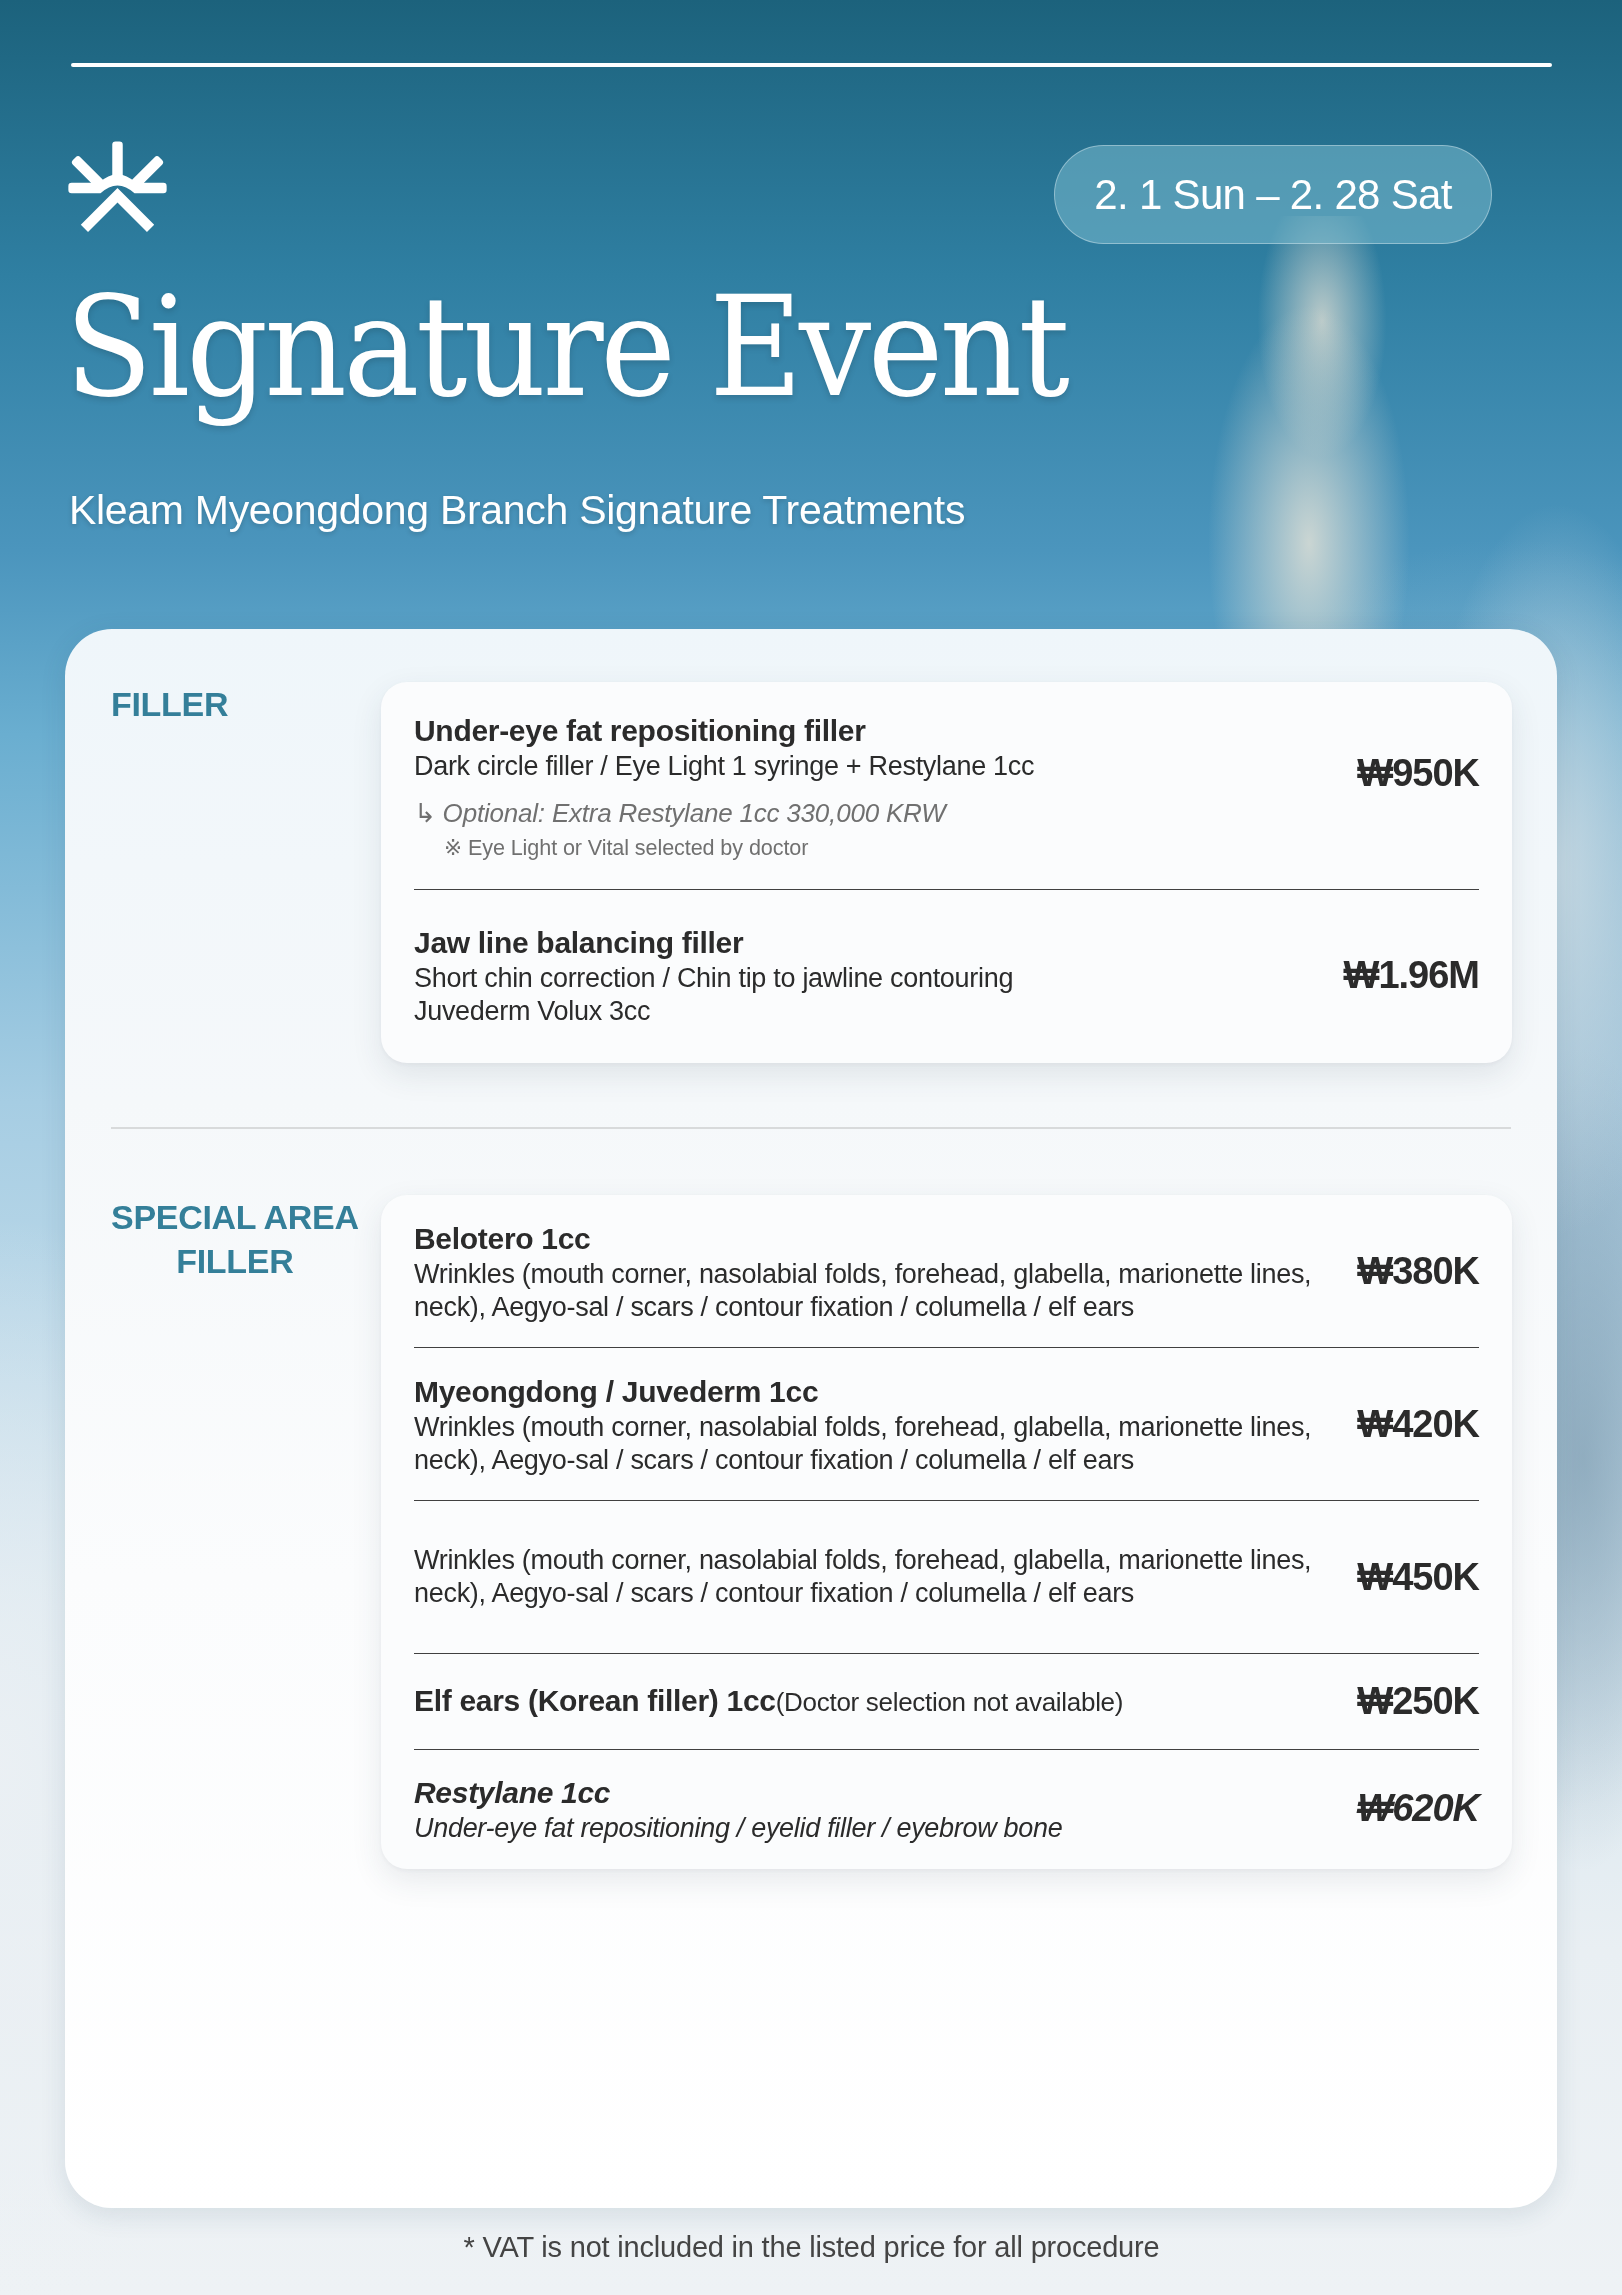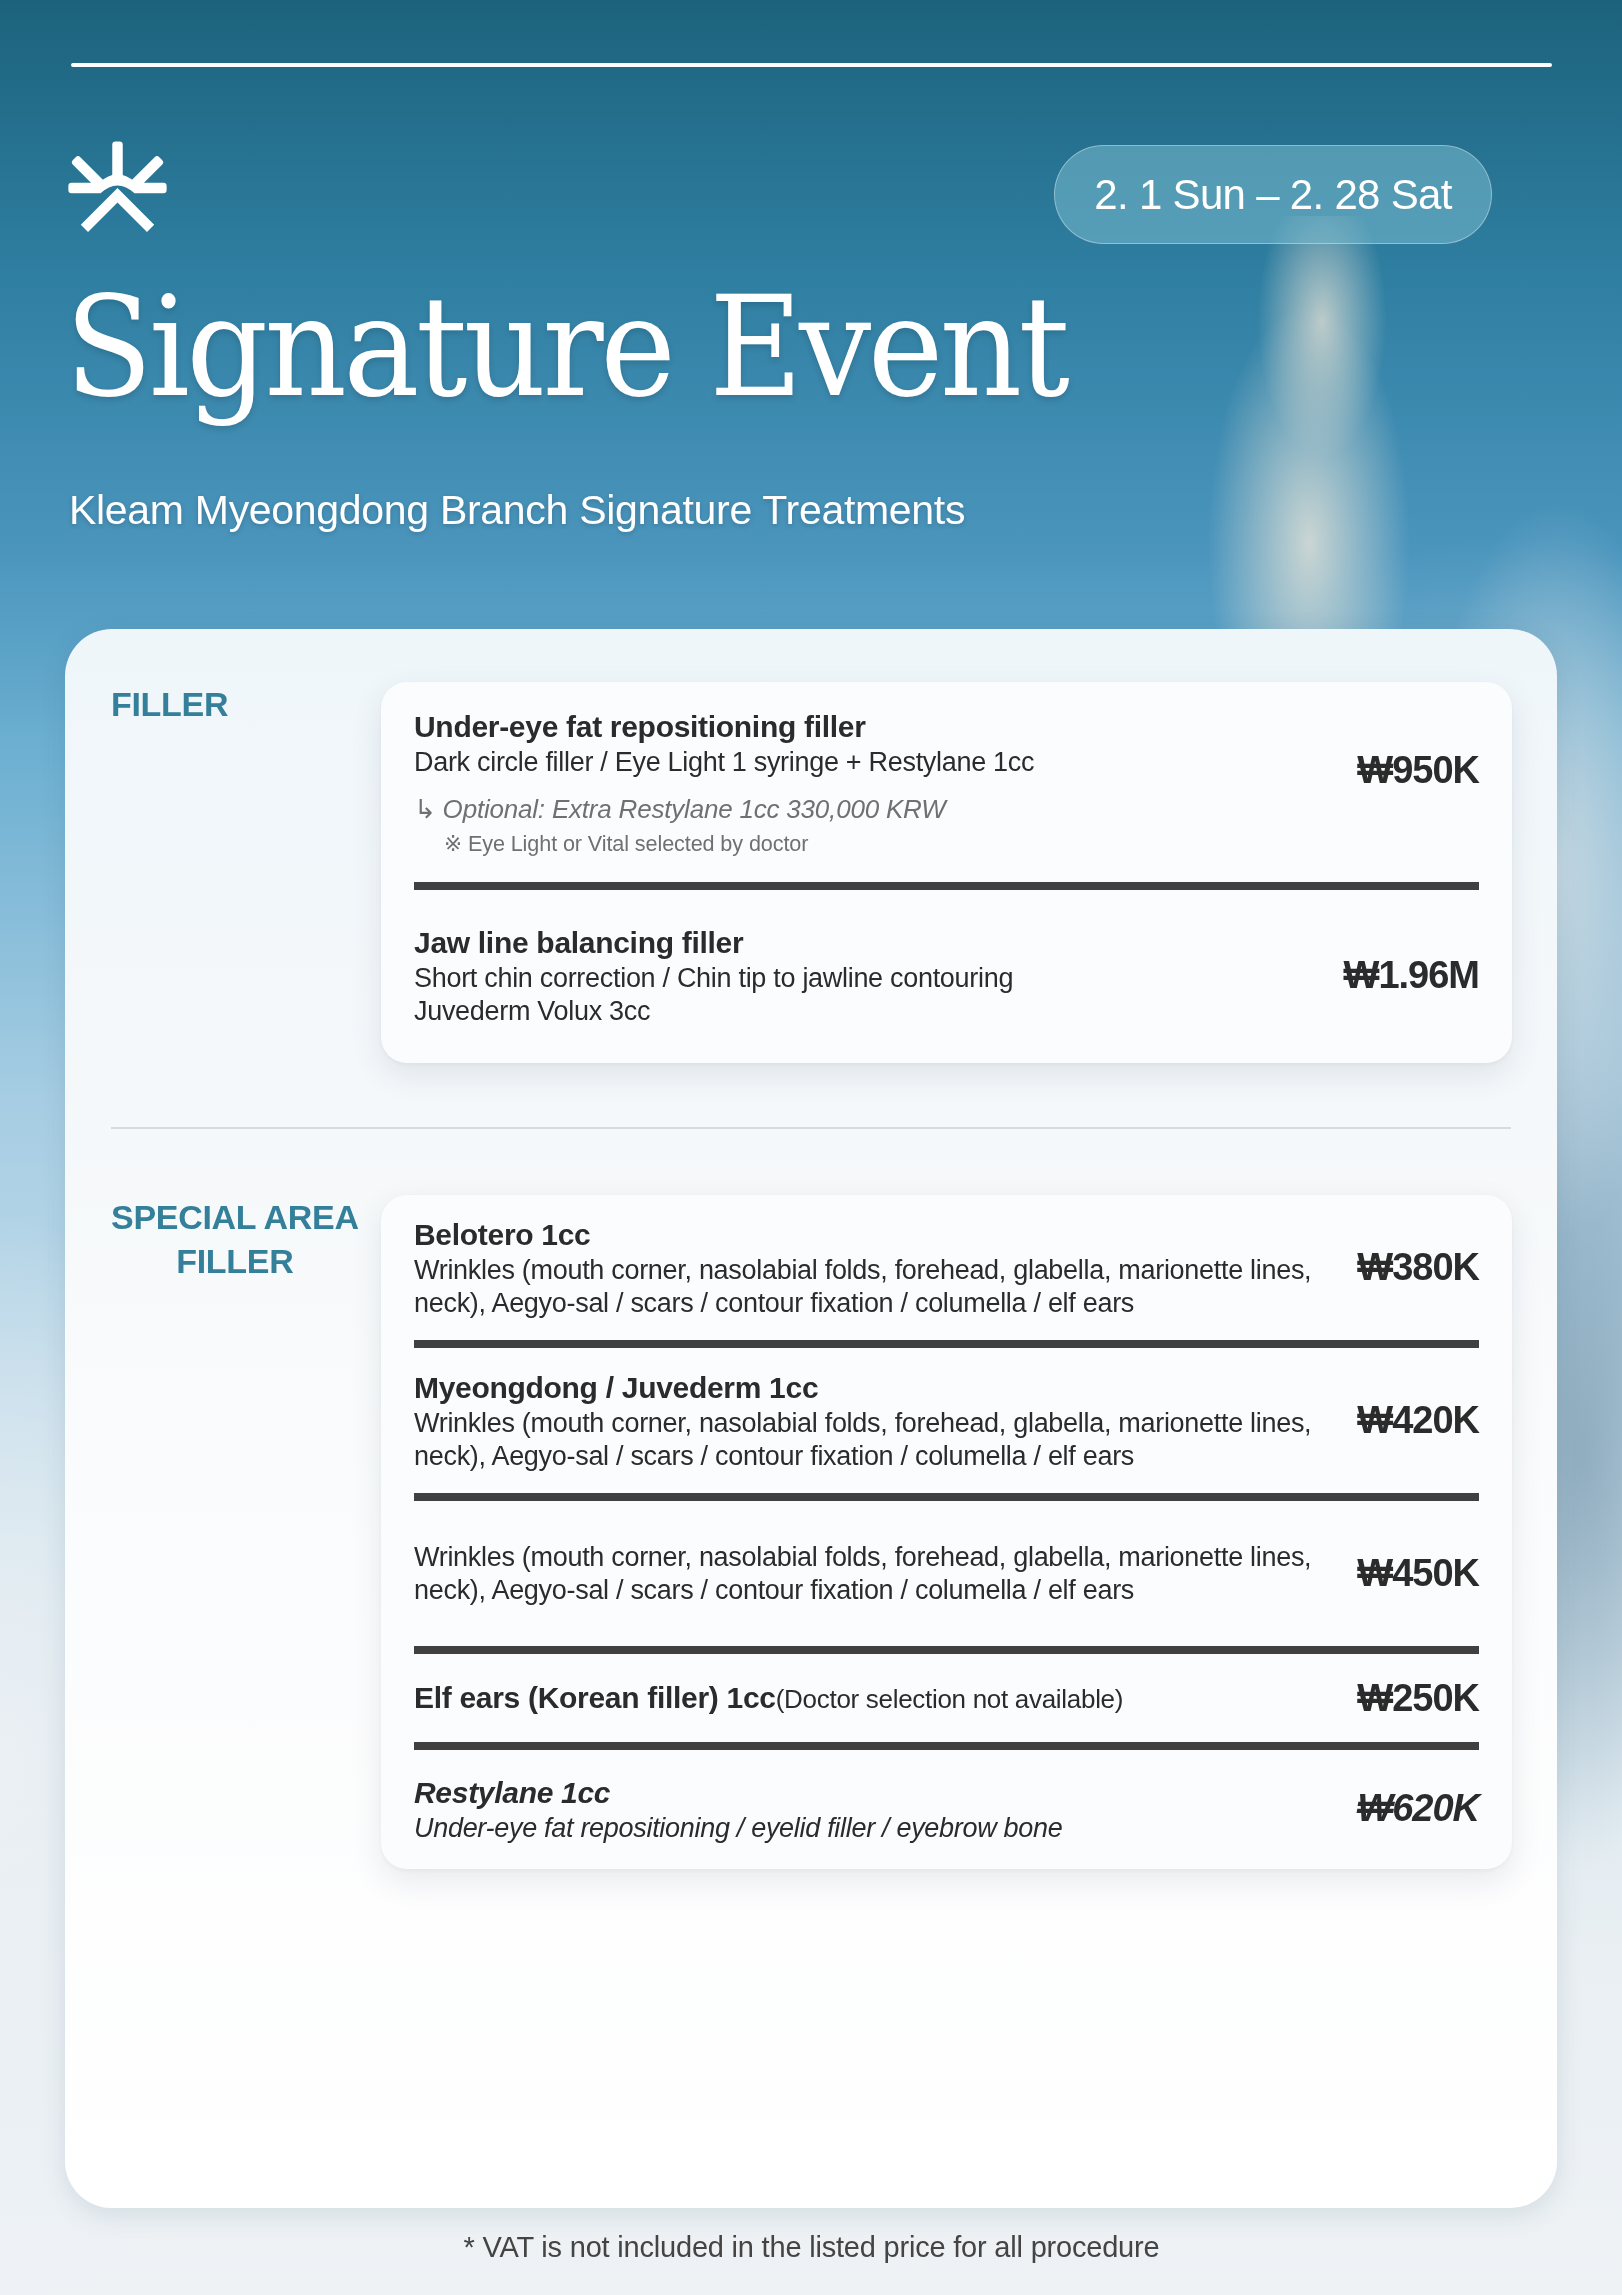--- a/index.html
+++ b/index.html
@@ -64,21 +64,21 @@
     position: absolute; left: 111px; width: 1400px; height: 2px; background: #d8dadb;
   }
   .item-card {
     position: absolute; left: 381px; width: 1131px;
     background: #fbfcfd; border-radius: 26px;
     box-shadow: 0 11.8px 31px rgba(40,60,80,0.10), 0 1.3px 3.9px rgba(40,60,80,0.04);
     padding: 0 33px;
   }
   .item {
     position: relative; display: flex; justify-content: space-between; align-items: center;
-    border-bottom: 8px solid #404040;
+    border-bottom: 1px solid #404040;
   }
   .item:last-child { border-bottom: none; }
   .item-text { flex: 1; padding-right: 19.6px; }
   .item-name { color: #2b2b2b; font-weight: 700; font-size: 30px; line-height: 39px; letter-spacing: -0.3px; }
   .item-name .note { font-weight: 400; font-size: 26px; color: #2b2b2b; }
   .item-desc { color: #2b2b2b; font-size: 27px; line-height: 33px; letter-spacing: -0.3px; }
   .item-opt { color: #707070; font-size: 26px; line-height: 37px; margin-top: 12px; letter-spacing: -0.2px; font-style: italic; }
   .item-foot { color: #707070; font-size: 21.6px; line-height: 31px; padding-left: 30px; letter-spacing: -0.1px; }
   .item-price { color: #2b2b2b; font-weight: 700; font-size: 38px; white-space: nowrap; letter-spacing: -1px; text-align: center; }
   .footer-note {

